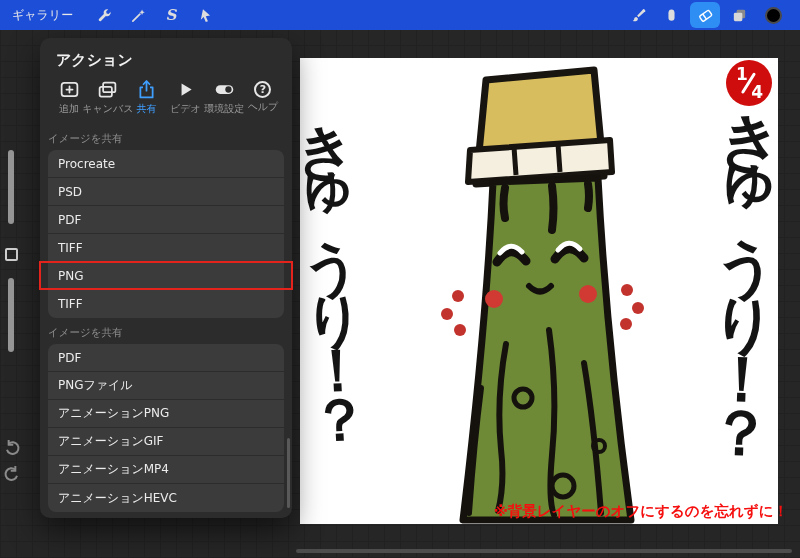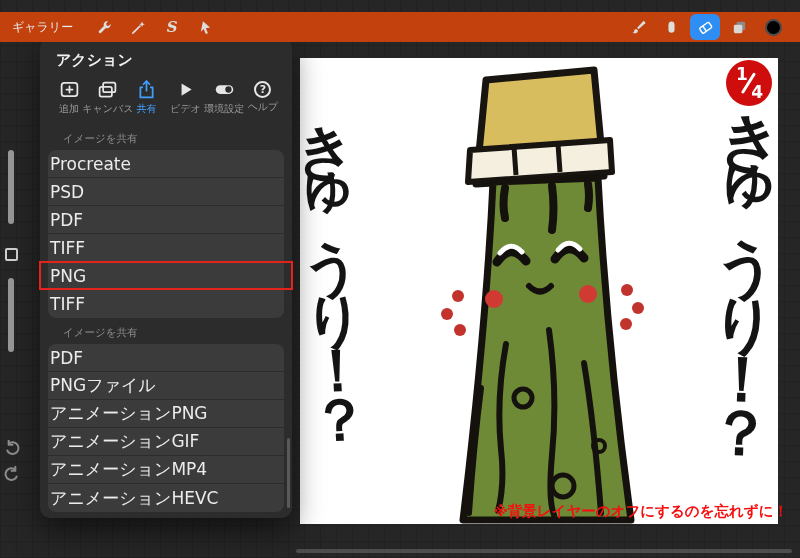--- a/index.html
+++ b/index.html
@@ -6,22 +6,22 @@
   html,body { width:800px; height:558px; overflow:hidden; }
   body {
     font-family:"DejaVu Sans","Liberation Sans",sans-serif;
     background:
       repeating-linear-gradient(0deg,#212121 0 1px,transparent 1px 16px),
       repeating-linear-gradient(90deg,#212121 0 1px,transparent 1px 16px),
       #262626;
     position:relative; color:#eee;
   }
   
-  .topbar { position:absolute; top:12px; left:0; width:800px; height:30px;
-    background:#c2410c; display:flex; align-items:center; z-index:20; }
+  .topbar { position:absolute; top:0; left:0; width:800px; height:30px;
+    background:#1d4ed8; display:flex; align-items:center; z-index:20; }
   .gallery { font-size:12px; color:#e9e9e9; padding:0 14px 0 12px; cursor:default; }
   .tbtn { width:30px; height:26px; display:flex; align-items:center; justify-content:center;
     margin:0 2px; border-radius:6px; }
   .tbtn svg { width:17px; height:17px; }
   .tbtn.active-blue { background:#2f8ef4; }
   .tb-right { margin-left:auto; display:flex; align-items:center; padding-right:10px; }
   .s-glyph { font-family:"DejaVu Serif","Liberation Serif",serif; font-style:italic;
     font-weight:bold; font-size:15px; color:#ddd; }
   .color-swatch { width:17px; height:17px; border-radius:50%; background:#000;
     border:2px solid #4a4a4a; }
@@ -36,24 +36,24 @@
     border-radius:10px; box-shadow:0 12px 30px rgba(0,0,0,.55); z-index:15; padding-bottom:6px; }
   .panel-title { font-size:15px; font-weight:bold; color:#f2f2f2; padding:13px 16px 9px 16px; }
   .tabs { display:flex; justify-content:space-between; padding:0 10px 8px 10px; }
   .tab { width:38px; display:flex; flex-direction:column; align-items:center; gap:2px; }
   .tab svg { width:21px; height:21px; }
   .tab .tlabel { font-size:10px; color:#9a9a9a; white-space:nowrap; }
   .tab.active .tlabel { color:#3f9fff; }
   .help-circle { width:17px; height:17px; border:2px solid #e6e6e6; border-radius:50%;
     display:flex; align-items:center; justify-content:center; font-size:11px; color:#e6e6e6;
     font-weight:bold; margin-top:2px; }
-  .sec-header { font-size:10.5px; color:#8d8d8d; padding:8px 8px 4px 23px; }
+  .sec-header { font-size:10.5px; color:#8d8d8d; padding:8px 8px 4px 8px; }
   .group { margin:0 8px; border-radius:8px; overflow:visible; }
   .row { position:relative; height:28px; background:#3b3b3b; display:flex; align-items:center;
-    padding-left:2px; font-size:17px; color:#ececec; border-bottom:1px solid #2c2c2c;text-align:right; }
+    padding-left:10px; font-size:12px; color:#ececec; border-bottom:1px solid #2c2c2c;text-align:right; }
   .group .row:first-child { border-radius:8px 8px 0 0; }
   .group .row:last-child  { border-radius:0 0 8px 8px; border-bottom:none; }
   .row-highlight { position:absolute; top:-1px; bottom:-1px; left:-9px; right:-9px;
     border:2px solid #e3231c; z-index:6; pointer-events:none; }
   .panel-scroll { position:absolute; right:2px; bottom:10px; width:3px; height:70px;
     background:#595959; border-radius:2px; }
   
   .canvas { position:absolute; left:300px; top:58px; width:478px; height:466px;
     background:#fff; z-index:5; overflow:hidden; }
   .canvas svg.art { position:absolute; inset:0; width:100%; height:100%; }

